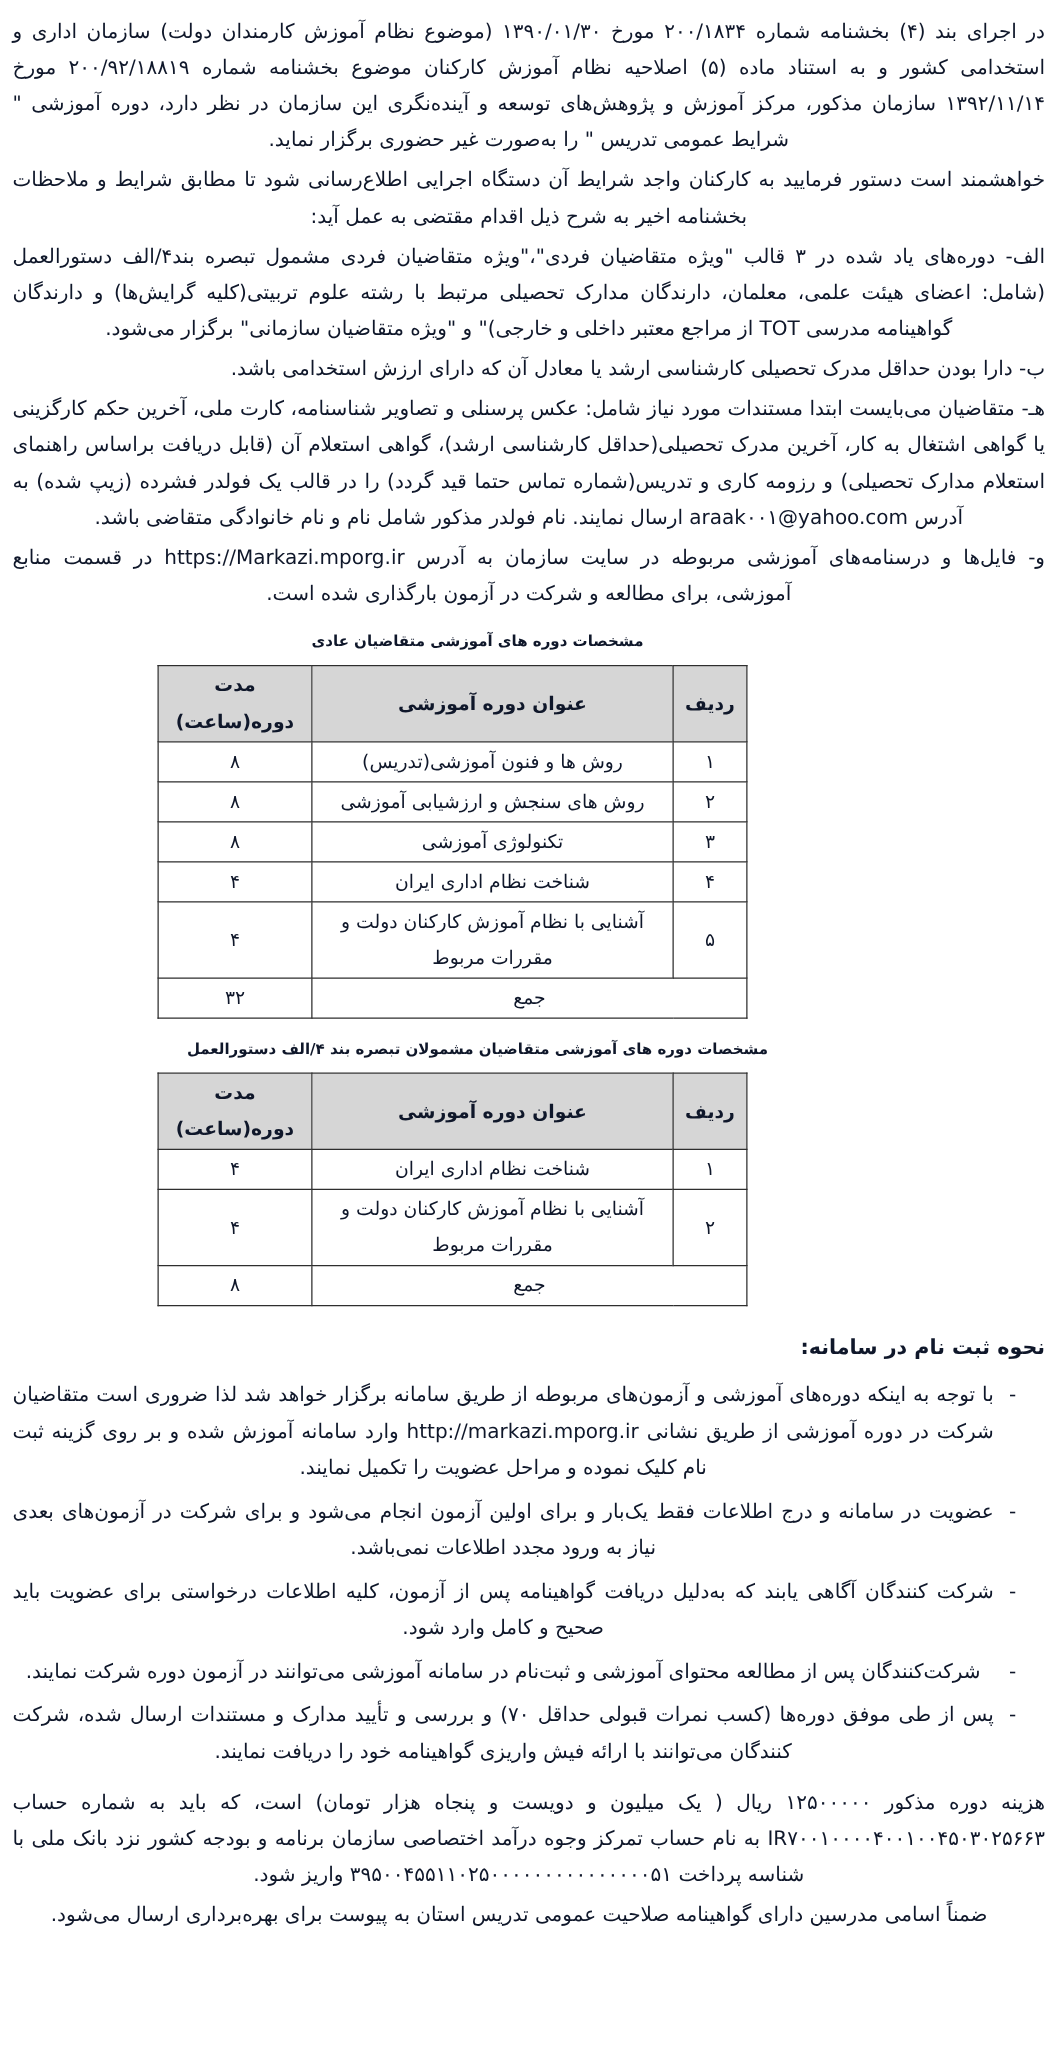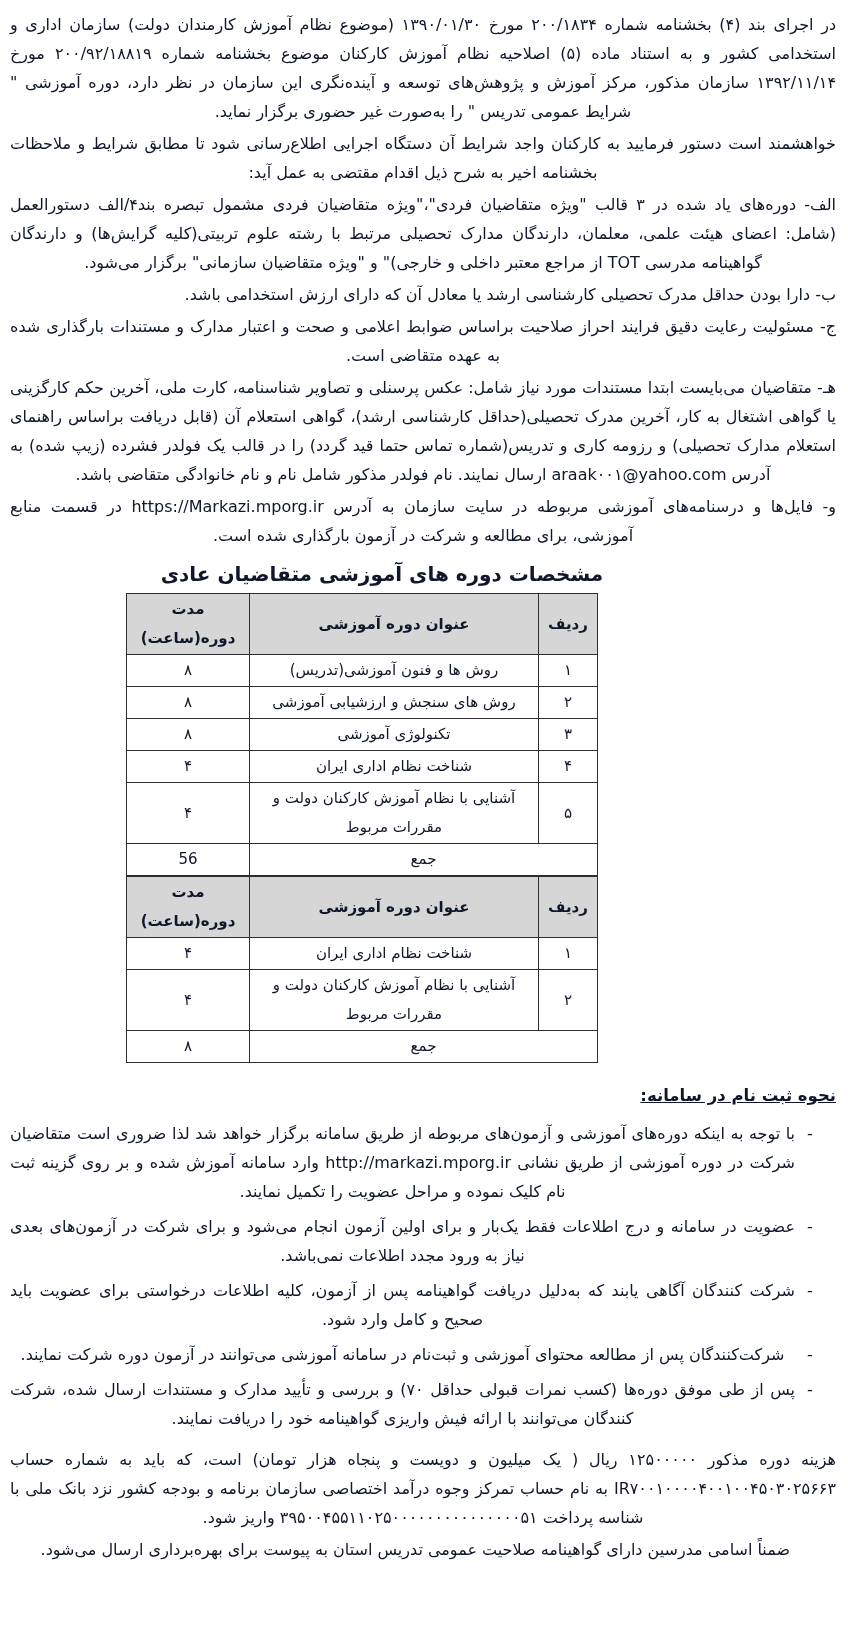--- a/index.html
+++ b/index.html
@@ -9,34 +9,34 @@
     direction:rtl;
     font-family:"DejaVu Sans",sans-serif;
     font-size:16px;line-height:29px;color:#0f172a;background:#ffffff;
     overflow:hidden;
   }
   p{margin:0 0 3px 0;}
   .just{text-align:justify;text-align-last:center;}
   .just-r{text-align:justify;text-align-last:right;}
   .tbl-title{
     font-weight:700;text-align:center;white-space:nowrap;
-    width:570px;margin:10px 169px 4px 0;font-size:20px;
+    width:570px;margin:10px 169px 4px 0;font-size:12px;
   }
   table{
     border-collapse:collapse;table-layout:fixed;
     width:432px;margin:0 238px 0 0;font-size:15px;
   }
   th,td{border:1px solid #2e2e2e;padding:1px 6px;height:27px;overflow:hidden;}
   th{background:#d6d6d6;font-weight:700;text-align:center;}
   .col-no{width:46px;}
   .col-course{width:276px;}
   .col-hours{width:110px;}
   td.cell-no,td.cell-hours,td.cell-total-label{text-align:center;}
   td.cell-course{text-align:center;}
-  .section-heading{font-weight:700;text-align:right;margin:18px 0 9px 0;font-size:16.5px;text-decoration:underline;}
+  .section-heading{font-weight:700;text-align:right;margin:18px 0 9px 0;font-size:16.5px;}
   .bullets{margin:0;}
   .bullet{display:flex;gap:9px;margin:0 20px 6px 0;}
   .bullet .dash{flex:0 0 auto;width:12px;text-align:center;}
   .bullet p{flex:1;margin:0;}
   .payment{margin-top:12px;}
   .closing{text-align:right;text-indent:46px;margin-top:3px;}
   .num{white-space:nowrap;}
 </style>
 </head>
 <body>
@@ -44,21 +44,20 @@
 <div class="page">
 
   <p class="just">در اجرای بند (۴) بخشنامه شماره ۲۰۰/۱۸۳۴ مورخ ۱۳۹۰/۰۱/۳۰ (موضوع نظام آموزش کارمندان دولت) سازمان اداری و استخدامی کشور و به استناد ماده (۵) اصلاحیه نظام آموزش کارکنان موضوع بخشنامه شماره ۲۰۰/۹۲/۱۸۸۱۹ مورخ ۱۳۹۲/۱۱/۱۴ سازمان مذکور، مرکز آموزش و پژوهش‌های توسعه و آینده‌نگری این سازمان در نظر دارد، دوره آموزشی " شرایط عمومی تدریس " را به‌صورت غیر حضوری برگزار نماید.</p>
 
   <p class="just">خواهشمند است دستور فرمایید به کارکنان واجد شرایط آن دستگاه اجرایی اطلاع‌رسانی شود تا مطابق شرایط و ملاحظات بخشنامه اخیر به شرح ذیل اقدام مقتضی به عمل آید:</p>
 
   <p class="just">الف- دوره‌های یاد شده در ۳ قالب "ویژه متقاضیان فردی"،"ویژه متقاضیان فردی مشمول تبصره بند۴/الف دستورالعمل (شامل: اعضای هیئت علمی، معلمان، دارندگان مدارک تحصیلی مرتبط با رشته علوم تربیتی(کلیه گرایش‌ها) و دارندگان گواهینامه مدرسی TOT از مراجع معتبر داخلی و خارجی)" و "ویژه متقاضیان سازمانی" برگزار می‌شود.</p>
 
   <p class="just-r">ب- دارا بودن حداقل مدرک تحصیلی کارشناسی ارشد یا معادل آن که دارای ارزش استخدامی باشد.</p>
 
-  <p class="just">ج- مسئولیت رعایت دقیق فرایند احراز صلاحیت براساس ضوابط اعلامی و صحت و اعتبار مدارک و مستندات بارگذاری شده به عهده متقاضی است.</p>
 
 
   <p class="just">
     <span>هـ- متقاضیان می‌بایست ابتدا مستندات مورد نیاز شامل: عکس پرسنلی و تصاویر شناسنامه، کارت ملی، آخرین حکم کارگزینی یا گواهی اشتغال به کار، آخرین مدرک تحصیلی(حداقل کارشناسی ارشد)، گواهی استعلام آن (قابل دریافت براساس راهنمای استعلام مدارک تحصیلی) و رزومه کاری و تدریس(شماره تماس حتما قید گردد) را در قالب یک فولدر فشرده (زیپ شده) به آدرس </span><span dir="ltr" class="num">araak۰۰۱@yahoo.com</span><span> ارسال نمایند. نام فولدر مذکور شامل نام و نام خانوادگی متقاضی باشد.</span>
   </p>
 
   <p class="just">
     <span>و- فایل‌ها و درسنامه‌های آموزشی مربوطه در سایت سازمان به آدرس </span><span dir="ltr" class="num">https://Markazi.mporg.ir</span><span> در قسمت منابع آموزشی، برای مطالعه و شرکت در آزمون بارگذاری شده است.</span>
   </p>
 
@@ -93,25 +92,26 @@
         <td class="cell-course">شناخت نظام اداری ایران</td>
         <td class="cell-hours">۴</td>
       </tr>
       <tr>
         <td class="cell-no">۵</td>
         <td class="cell-course">آشنایی با نظام آموزش کارکنان دولت و مقررات مربوط</td>
         <td class="cell-hours">۴</td>
       </tr>
       <tr>
         <td class="cell-total-label" colspan="2">جمع</td>
-        <td class="cell-hours">56</td>
+        <td class="cell-hours">۳۲</td>
       </tr>
     </tbody>
   </table>
 
+  <div class="tbl-title">مشخصات دوره های آموزشی متقاضیان مشمولان تبصره بند ۴/الف دستورالعمل</div>
 
   <table>
     <thead>
       <tr>
         <th class="col-no">ردیف</th>
         <th class="col-course">عنوان دوره آموزشی</th>
         <th class="col-hours">مدت دوره(ساعت)</th>
       </tr>
     </thead>
     <tbody>

